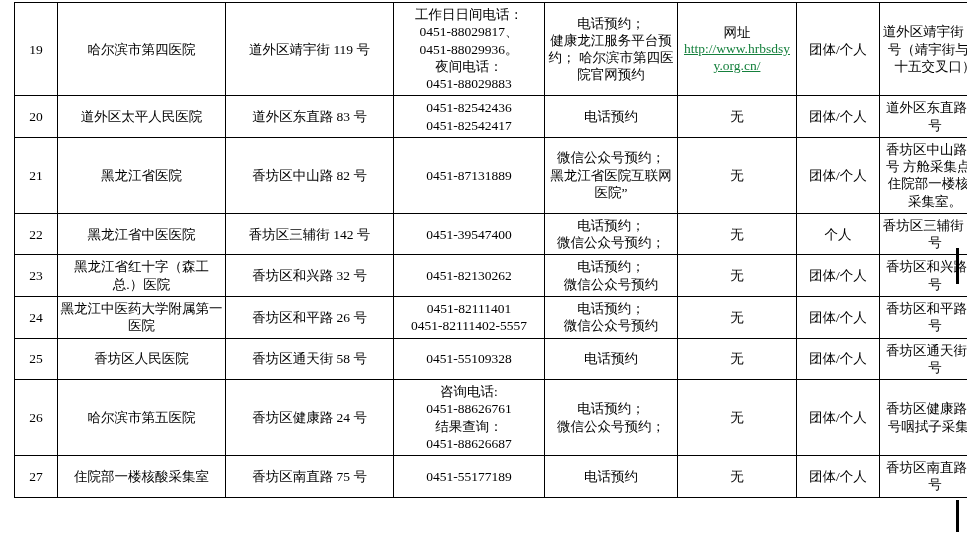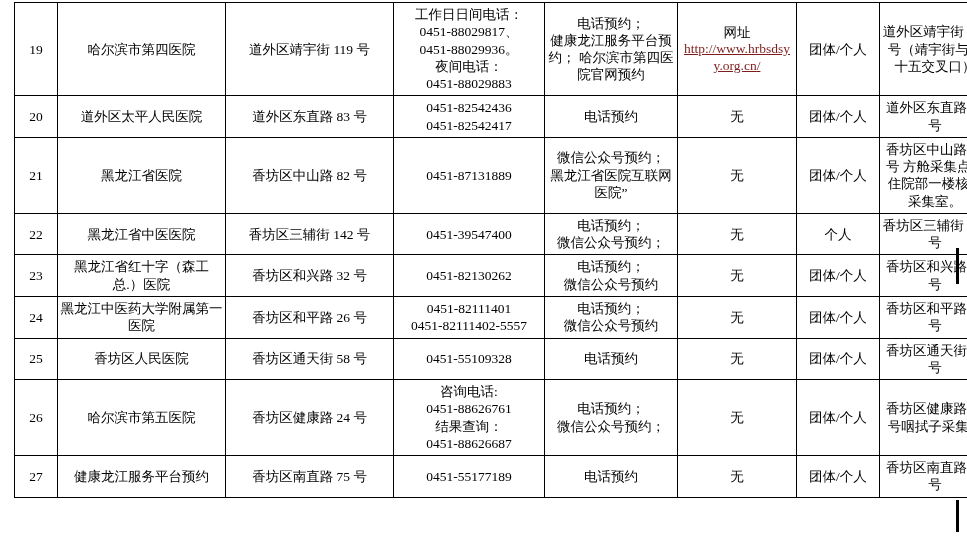--- a/index.html
+++ b/index.html
@@ -40,21 +40,21 @@
   td.c-idx   { width: 38px; }
   td.c-name  { width: 163px; }
   td.c-addr  { width: 163px; }
   td.c-phone { width: 146px; }
   td.c-appt  { width: 128px; }
   td.c-web   { width: 114px; margin-top: 46px; }
   td.c-type  { width: 78px; margin-top: 28px; }
   td.c-site  { width: 106px; }
 
   .web-link {
-    color: #7f1d1d;
+    color: #15803d;
     text-decoration: underline;
     word-break: break-all;
     display: inline-block;
     line-height: 1.22;
   }
   .nowrap-line { display: block; }
   .edge-mark {
     position: absolute;
     right: 8px;
     width: 3px;
@@ -170,21 +170,21 @@
 0451-88626687</td>
         <td class="c-appt" style="white-space: pre-line;">电话预约；
 微信公众号预约；</td>
         <td class="c-web">无</td>
         <td class="c-type">团体/个人</td>
         <td class="c-site">香坊区健康路 27 号咽拭子采集室</td>
       </tr>
 
       <tr>
         <td class="c-idx">27</td>
-        <td class="c-name">健康龙江服务平台预约</td>
+        <td class="c-name">住院部一楼核酸采集室</td>
         <td class="c-addr">香坊区南直路 75 号</td>
         <td class="c-phone" style="white-space: pre-line;">0451-55177189</td>
         <td class="c-appt" style="white-space: pre-line;">电话预约</td>
         <td class="c-web">无</td>
         <td class="c-type">团体/个人</td>
         <td class="c-site">香坊区南直路 75 号</td>
       </tr>
 
     </tbody>
   </table>

